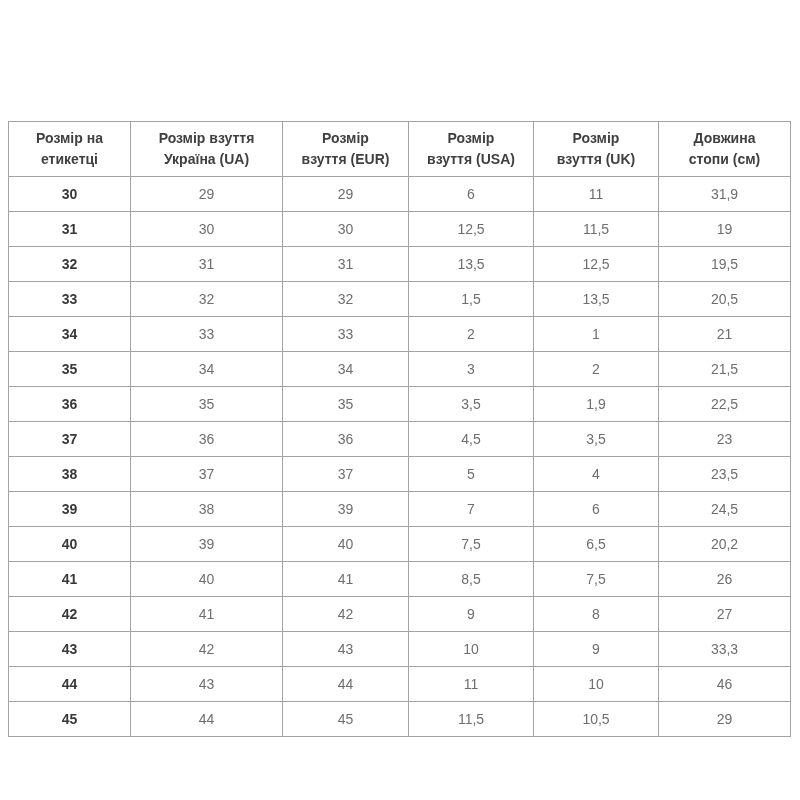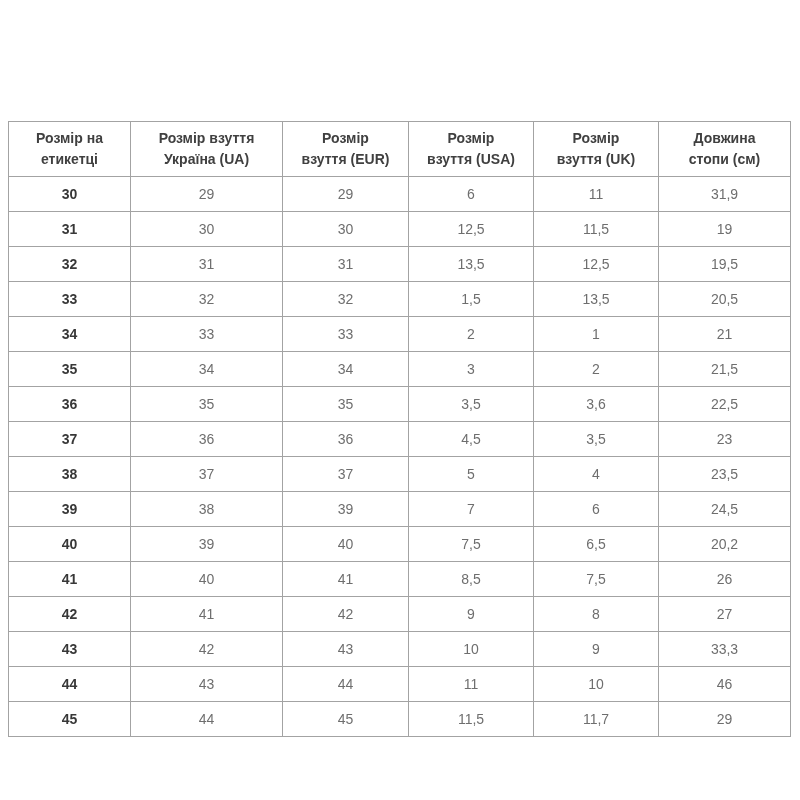--- a/index.html
+++ b/index.html
@@ -128,21 +128,21 @@
           <td>34</td>
           <td>3</td>
           <td>2</td>
           <td>21,5</td>
         </tr>
         <tr>
           <td class="label-col">36</td>
           <td>35</td>
           <td>35</td>
           <td>3,5</td>
-          <td>3,6</td>
+          <td>1,9</td>
           <td>22,5</td>
         </tr>
         <tr>
           <td class="label-col">37</td>
           <td>36</td>
           <td>36</td>
           <td>4,5</td>
           <td>3,5</td>
           <td>23</td>
         </tr>
@@ -200,18 +200,18 @@
           <td>44</td>
           <td>11</td>
           <td>10</td>
           <td>46</td>
         </tr>
         <tr>
           <td class="label-col">45</td>
           <td>44</td>
           <td>45</td>
           <td>11,5</td>
-          <td>11,7</td>
+          <td>10,5</td>
           <td>29</td>
         </tr>
       </tbody>
   </table>
 </div>
 
 </body></html>

